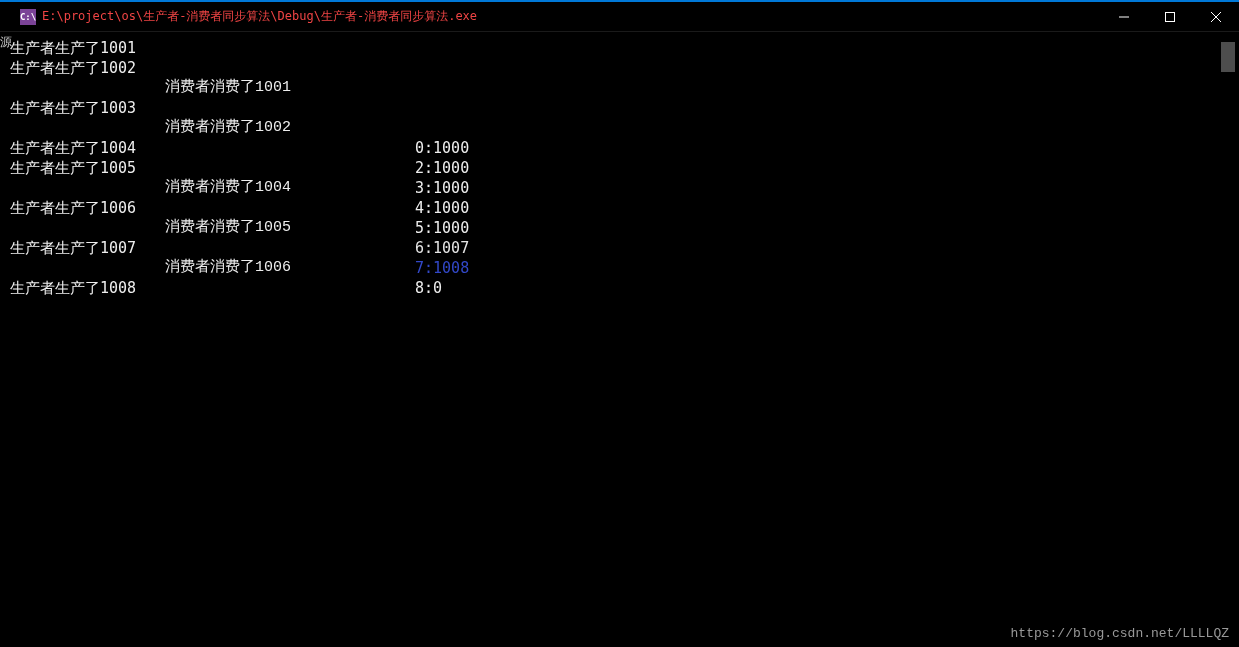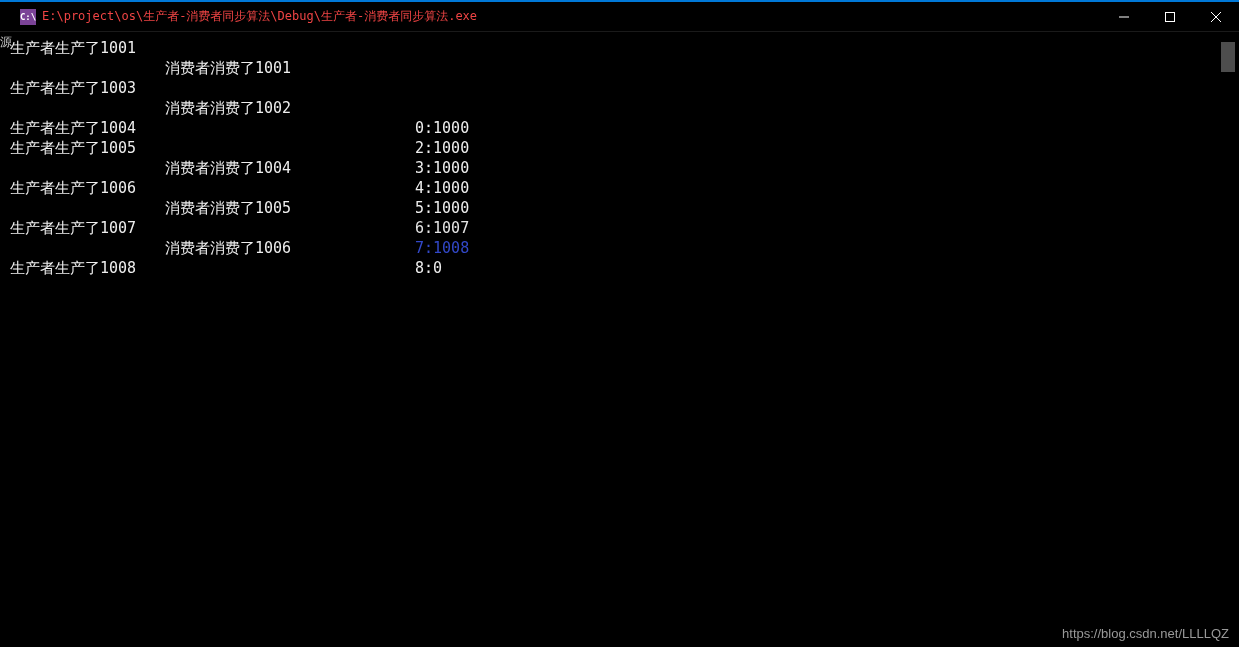--- a/index.html
+++ b/index.html
@@ -66,39 +66,39 @@
       top: 32px;
       color: #ccc;
       font-size: 12px;
       writing-mode: horizontal-tb;
     }
     .row {
       display: flex;
       white-space: pre;
     }
     .col-prod { width: 155px; }
-    .col-cons { width: 250px; padding-left: 0; }
+    .col-cons { width: 250px; padding-left: 0; font-family: Liberation Mono, monospace; }
     .col-buf { }
     .red { color: #e5e5e5; }
     .blue { color: #3248c8; }
     .scrollbar {
       position: absolute;
       right: 4px;
       top: 40px;
       width: 14px;
       height: 30px;
       background: #4d4d4d;
     }
     .watermark {
       position: absolute;
       right: 10px;
       bottom: 6px;
       color: #999;
       font-size: 13px;
-      font-family: Liberation Sans, sans-serif;
+      font-family: Liberation Mono, monospace;
     }
   </style>
 </head>
 <body>
 
 <div class="left-tab">源</div>
 
 <div class="titlebar">
   <div class="app-icon">C:\</div>
   <div class="title-text">E:\project\os\生产者-消费者同步算法\Debug\生产者-消费者同步算法.exe</div>
@@ -117,20 +117,21 @@
       <svg viewBox="0 0 10 10">
           <line x1="0" y1="0" x2="10" y2="10" stroke="#fff" stroke-width="1"></line>
           <line x1="10" y1="0" x2="0" y2="10" stroke="#fff" stroke-width="1"></line>
         </svg>
     </div>
   </div>
 </div>
 
 <div class="console-area" id="console-rows">
     <div class="row"><span class="col-prod">生产者生产了1001</span><span class="col-cons"></span><span class="col-buf "></span></div>
+    <div class="row"><span class="col-prod">生产者生产了1002</span><span class="col-cons"></span><span class="col-buf "></span></div>
     <div class="row"><span class="col-prod"></span><span class="col-cons">消费者消费了1001</span><span class="col-buf "></span></div>
     <div class="row"><span class="col-prod">生产者生产了1003</span><span class="col-cons"></span><span class="col-buf "></span></div>
     <div class="row"><span class="col-prod"></span><span class="col-cons">消费者消费了1002</span><span class="col-buf "></span></div>
     <div class="row"><span class="col-prod">生产者生产了1004</span><span class="col-cons"></span><span class="col-buf ">0:1000</span></div>
     <div class="row"><span class="col-prod">生产者生产了1005</span><span class="col-cons"></span><span class="col-buf ">2:1000</span></div>
     <div class="row"><span class="col-prod"></span><span class="col-cons">消费者消费了1004</span><span class="col-buf ">3:1000</span></div>
     <div class="row"><span class="col-prod">生产者生产了1006</span><span class="col-cons"></span><span class="col-buf ">4:1000</span></div>
     <div class="row"><span class="col-prod"></span><span class="col-cons">消费者消费了1005</span><span class="col-buf ">5:1000</span></div>
     <div class="row"><span class="col-prod">生产者生产了1007</span><span class="col-cons"></span><span class="col-buf red">6:1007</span></div>
     <div class="row"><span class="col-prod"></span><span class="col-cons">消费者消费了1006</span><span class="col-buf blue">7:1008</span></div>

